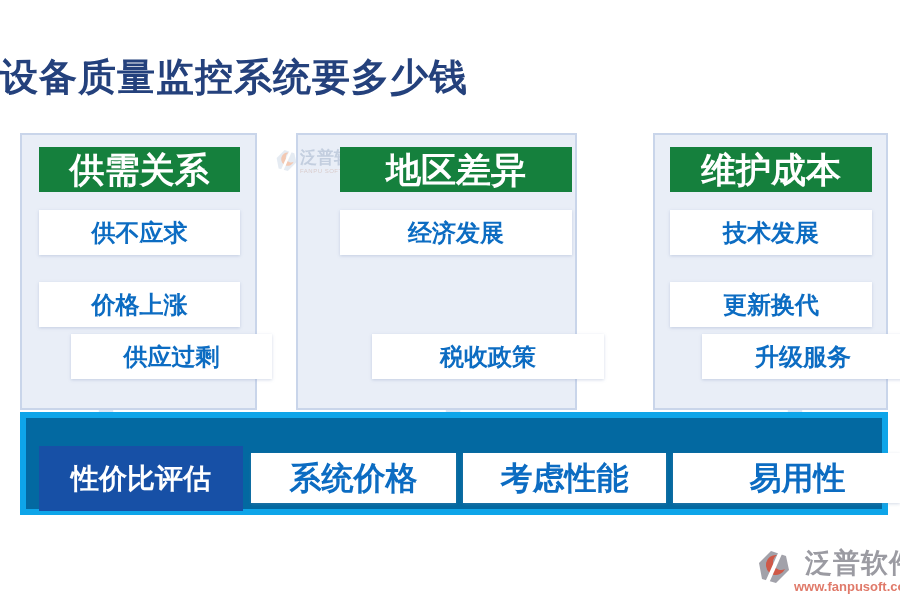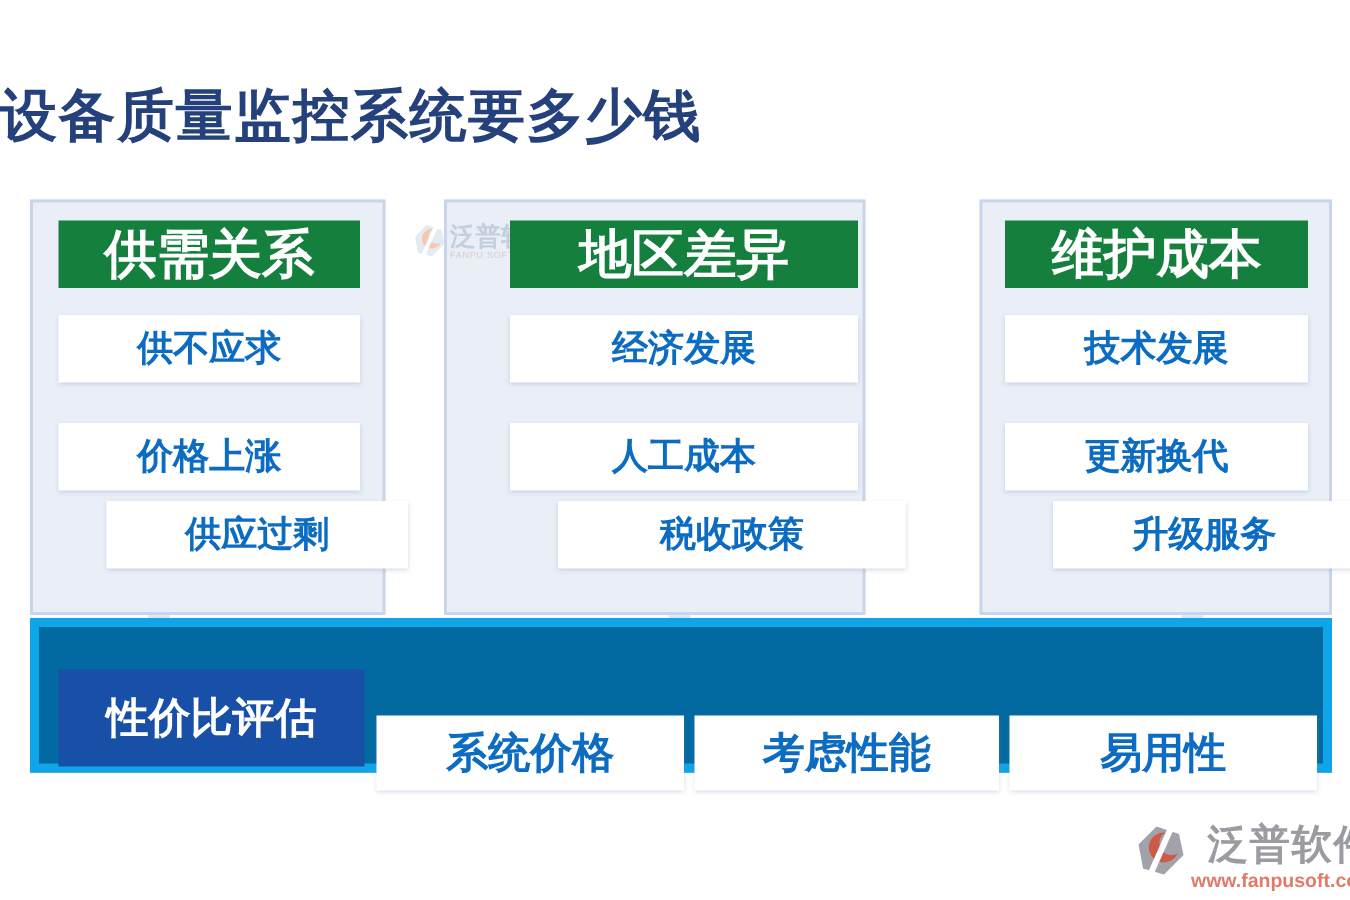--- a/index.html
+++ b/index.html
@@ -47,27 +47,26 @@
   .band{
     position:absolute;left:20px;top:412px;width:868px;height:103px;
     background:#0369a1;border:6px solid #0ea5e9;box-sizing:border-box;
   }
   .band-header{
     position:absolute;left:13px;top:28px;width:204px;height:65px;line-height:65px;
     background:#1750a6;color:#ffffff;text-align:center;font-size:28px;font-weight:bold;
   }
   .band-item{
     position:absolute;top:35px;height:50px;line-height:50px;
-    background:#ffffff;color:#0c6cc2;text-align:center;font-size:28px;font-weight:bold;
+    background:#ffffff;color:#0c6cc2;text-align:center;font-size:32px;font-weight:bold;
     box-shadow:0 1px 3px rgba(120,140,180,0.3);
-    margin-top:24px;
   }
   .band-item-1{left:225px;width:205px;}
   .band-item-2{left:437px;width:203px;}
-  .band-item-3{left:647px;width:205px;}
+  .band-item-3{left:647px;width:205px;padding-left:22px;}
   
   .wm-center{
     position:absolute;left:276px;top:149px;z-index:1;opacity:.5;
     display:flex;align-items:flex-start;pointer-events:none;
   }
   .wm-center .wm-txt{margin-left:3px;line-height:1;}
   .wm-name{font-size:17px;font-weight:bold;color:#9fb0c8;display:block;}
   .wm-sub{font-size:6px;color:#c9a9a0;display:block;margin-top:2px;letter-spacing:.5px;}
   
   .footer-logo{
@@ -87,21 +86,20 @@
   <section class="panel panel-1">
     <div class="col-header">供需关系</div>
     <div class="col-item row-1">供不应求</div>
     <div class="col-item row-2">价格上涨</div>
     <div class="col-item row-3">供应过剩</div>
   </section>
 
   <section class="panel panel-2">
     <div class="col-header">地区差异</div>
     <div class="col-item row-1">经济发展</div>
-    <div class="col-item row-2">人工成本</div>
     <div class="col-item row-3">税收政策</div>
   </section>
 
   <section class="panel panel-3">
     <div class="col-header">维护成本</div>
     <div class="col-item row-1">技术发展</div>
     <div class="col-item row-3">升级服务</div>
     <div class="col-item row-2">更新换代</div>
   </section>
 

